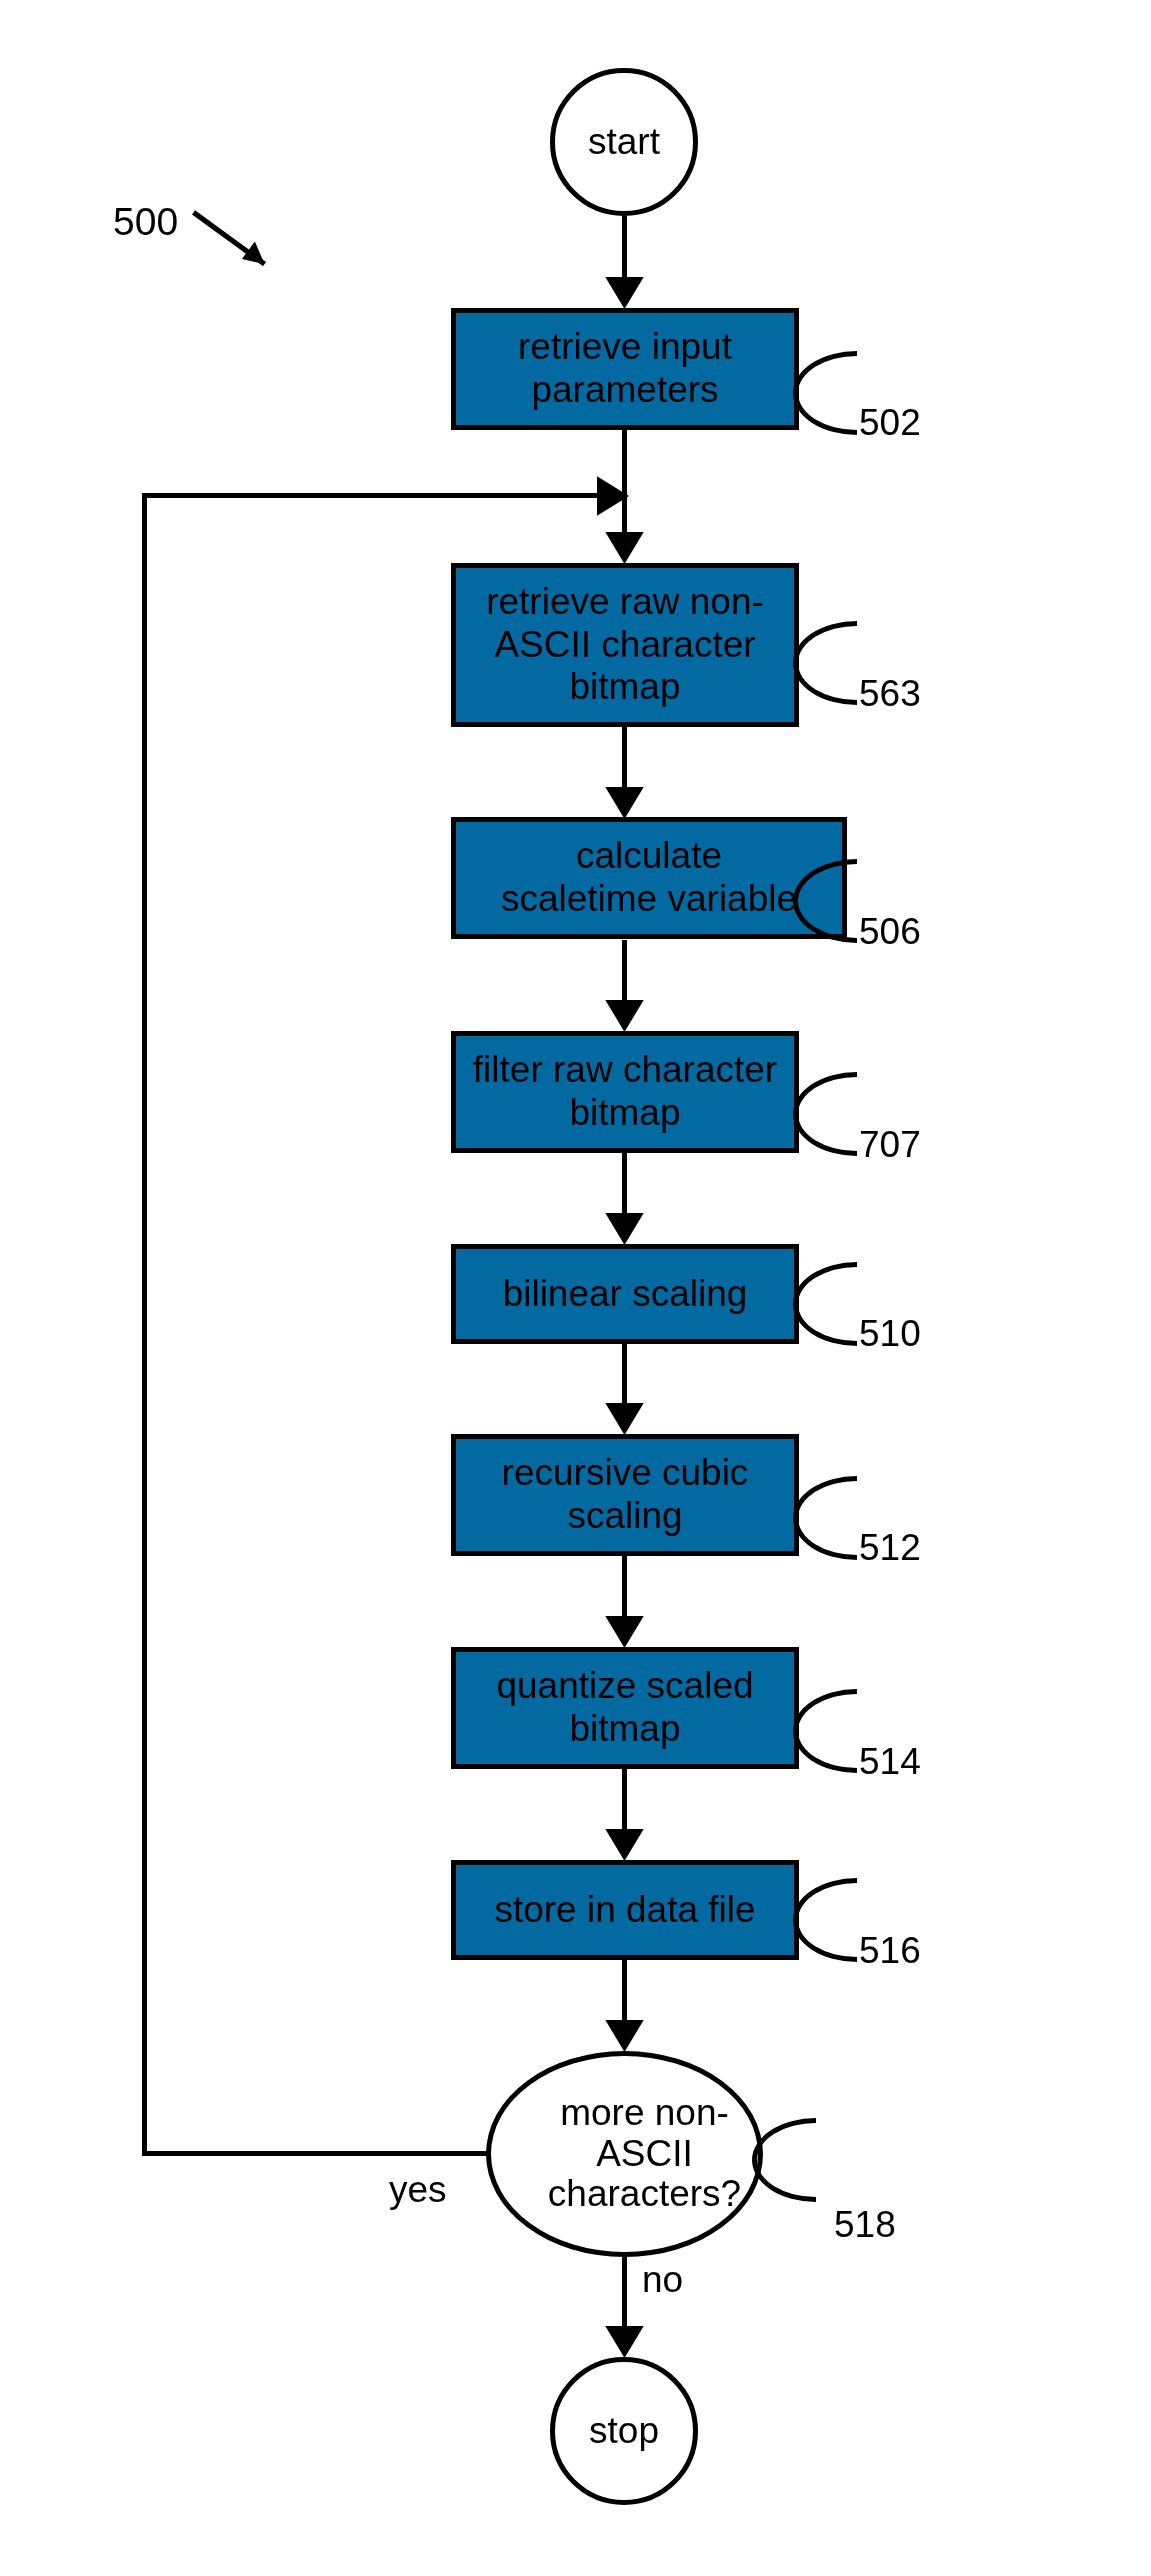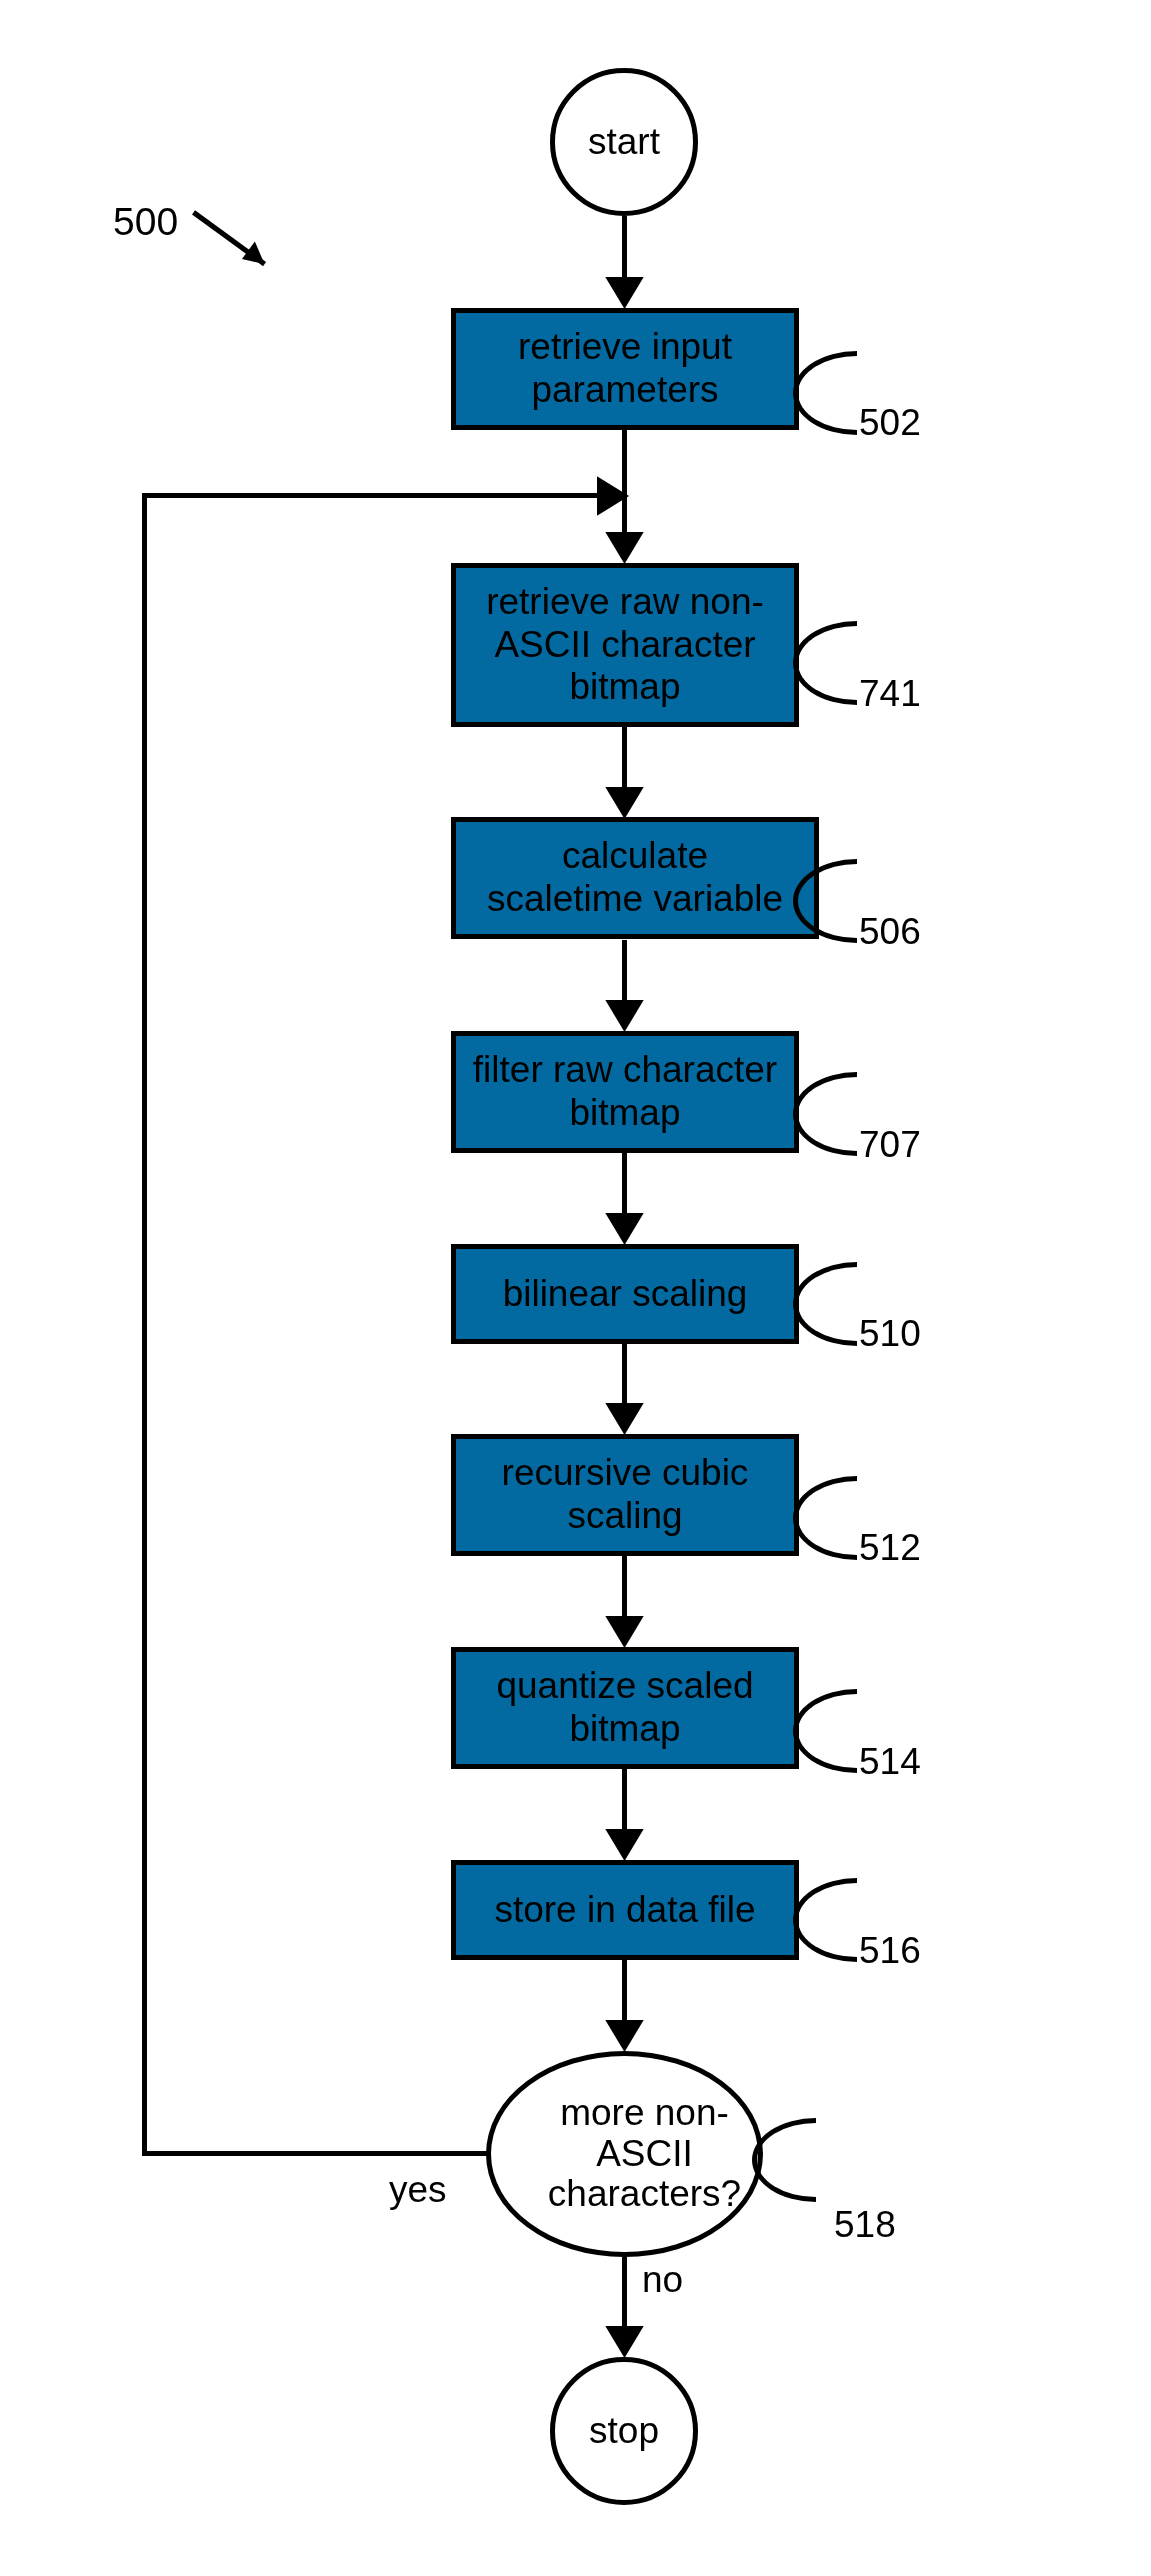--- a/index.html
+++ b/index.html
@@ -116,28 +116,28 @@
   <svg style="position:absolute; left:597px; top:476px; width:32px; height:40px;" viewBox="0 0 50 62" width="32" height="40">
       <polygon points="50,31 0,0 0,62" fill="#000"></polygon>
     </svg>
 
   <div class="proc" style="left:451px; top:563px; width:348px; height:164px;">
       <span style="white-space:pre-line;">retrieve raw non-
 ASCII character
 bitmap</span>
     </div>
   <div class="curve" style="left:793px; top:621px;"></div>
-  <div class="step-label" style="left:859px; top:673px;">741</div>
+  <div class="step-label" style="left:859px; top:673px;">563</div>
 
   <div class="vline" style="left:622px; top:727px; height:87px;"></div>
   <svg style="position:absolute; left:602px; top:787px; width:45px; height:32px;" viewBox="0 0 70 50" width="45" height="32">
       <polygon points="35,50 5,0 65,0" fill="#000"></polygon>
     </svg>
 
-  <div class="proc" style="left:451px; top:817px; width:368px; height:122px;">
+  <div class="proc" style="left:451px; top:817px; width:396px; height:122px;">
       <span style="white-space:pre-line;">calculate
 scaletime variable</span>
     </div>
   <div class="curve" style="left:793px; top:859px;"></div>
   <div class="step-label" style="left:859px; top:911px;">506</div>
 
   <div class="vline" style="left:622px; top:940px; height:87px;"></div>
   <svg style="position:absolute; left:602px; top:1000px; width:45px; height:32px;" viewBox="0 0 70 50" width="45" height="32">
       <polygon points="35,50 5,0 65,0" fill="#000"></polygon>
     </svg>

